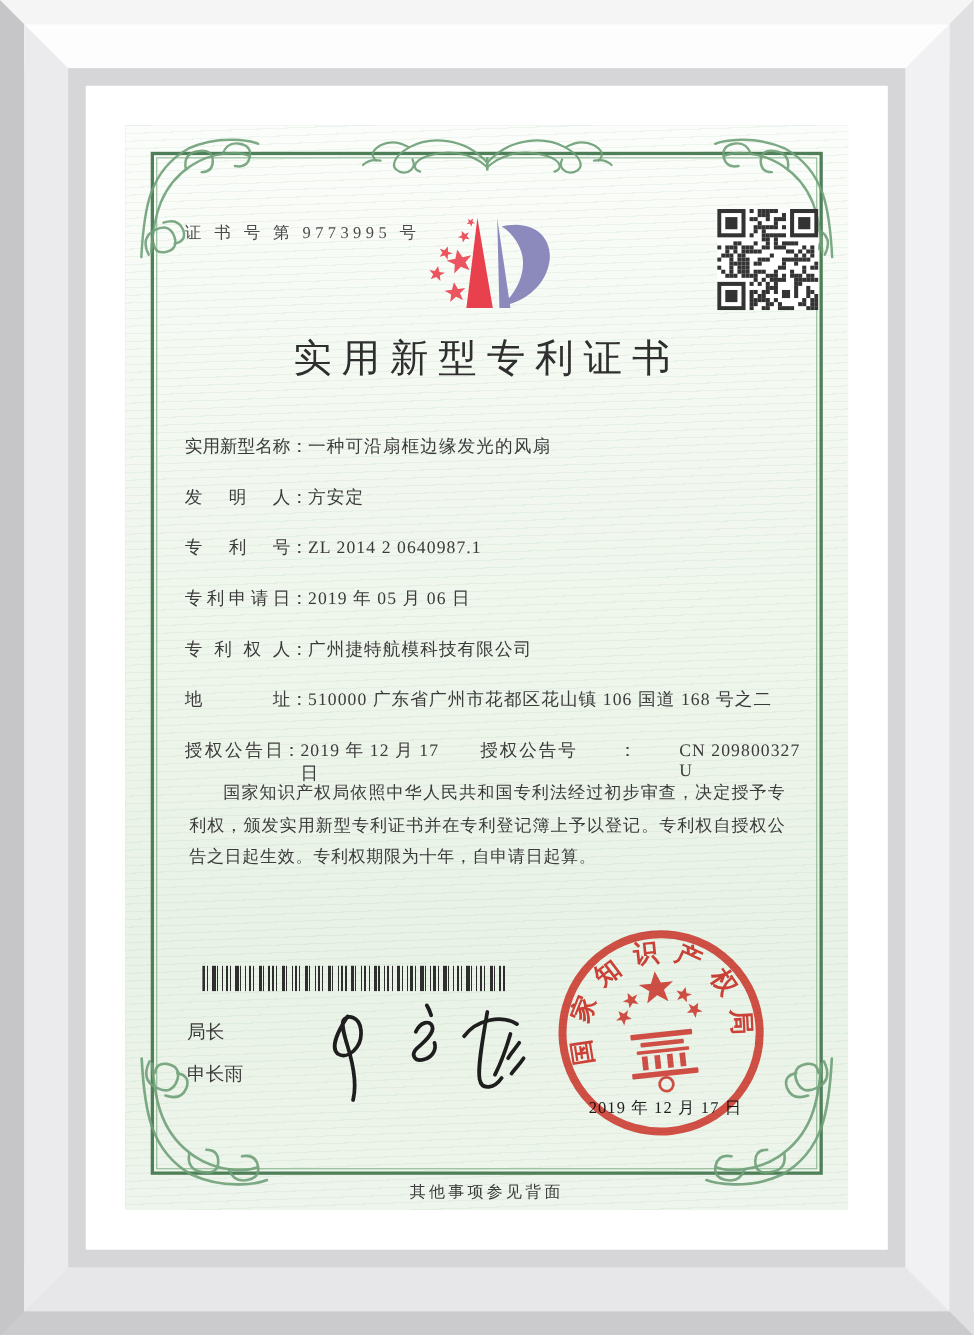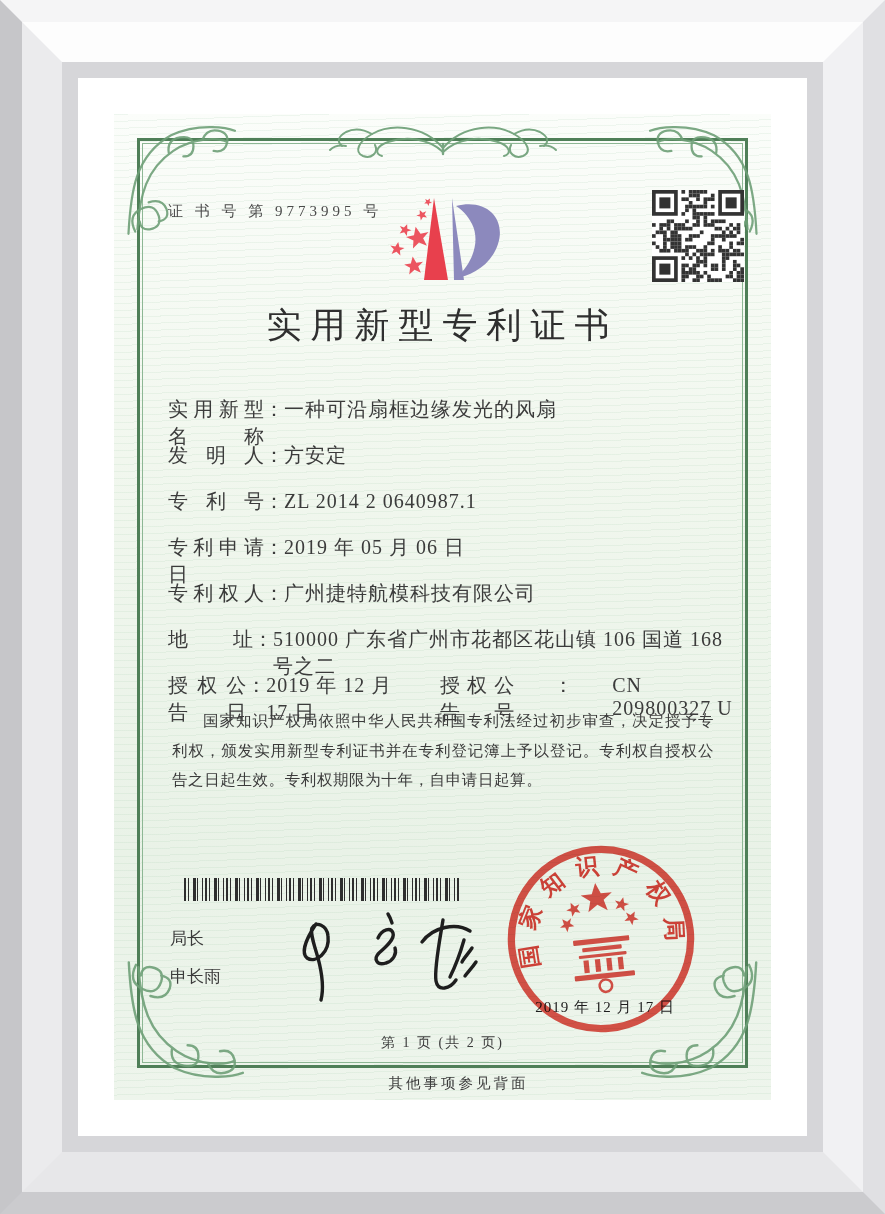--- a/index.html
+++ b/index.html
@@ -21,38 +21,38 @@
   .tl{top:10px;left:10px;}
   .tr{top:10px;right:10px;transform:scaleX(-1);}
   .bl{bottom:20px;left:10px;transform:scaleY(-1);}
   .br{bottom:20px;right:10px;transform:scale(-1,-1);}
   .topcenter{top:2px;left:50%;transform:translateX(-50%);}
   
   .certno{left:54px;top:88px;font-size:15px;letter-spacing:4px;color:#4a4a4a;}
   .logo{left:258px;top:70px;}
   .qr{left:538px;top:76px;}
   .title{top:188px;left:0;width:100%;text-align:center;font-size:35px;letter-spacing:9px;color:#2f2f2f;}
-  .fields{left:54px;top:282px;right:38px;font-size:20px;}
+  .fields{left:54px;top:282px;right:38px;font-size:16px;}
   .frow{display:flex;align-items:baseline;height:46px;}
   .flabel{display:inline-block;width:96px;text-align:justify;text-align-last:justify;}
   .fvalue{letter-spacing:1px;}
   .grantrow .pair{display:flex;align-items:baseline;}
   .grantrow{display:flex;}
   .grantrow .pair2{margin-left:26px;gap:39px;}
   .paras{left:54px;top:588px;width:550px;font-size:15.5px;line-height:29.5px;text-align:justify;letter-spacing:.6px;}
   .paras p{margin:4px;text-indent:2em;}
   .barcode{left:70px;top:764px;width:276px;height:23px;background:
       repeating-linear-gradient(90deg,#2e2e2e 0 2px,transparent 2px 4px,#2e2e2e 4px 5px,transparent 5px 9px,#2e2e2e 9px 12px,transparent 12px 13px,#2e2e2e 13px 14px,transparent 14px 18px,#2e2e2e 18px 19px,transparent 19px 21px);}
   .sigblock{left:56px;top:806px;font-size:17px;}
   .sigblock div{line-height:38px;}
   .signature{left:168px;top:786px;}
   .sealdate{left:398px;top:884px;width:186px;text-align:center;font-size:15px;letter-spacing:1px;color:#1d1d1d;z-index:1;}
   .seal{left:388px;top:726px;transform:rotate(-6deg);mix-blend-mode:multiply;opacity:.94;z-index:2;}
   .pagenum{top:920px;left:0;width:100%;text-align:center;font-size:14px;letter-spacing:2px;}
-  .backnote{top:960px;left:16px;width:100%;text-align:center;font-size:14.5px;letter-spacing:3px;}
+  .backnote{top:960px;left:0;width:100%;text-align:center;font-size:14.5px;letter-spacing:3px;}
   .sealtext{font-size:22px;letter-spacing:12px;fill:#dd382f;font-weight:bold;}
 </style>
 </head>
 <body>
 
 <div class="layer f1"></div>
 <div class="layer f2"></div>
 <div class="layer f3"></div>
 <div class="layer f4"></div>
 
@@ -462,16 +462,15 @@
       <rect x="72" y="109" width="46" height="3" rx="1"></rect>
       <rect x="76" y="114" width="5" height="12"></rect>
       <rect x="87" y="114" width="5" height="12"></rect>
       <rect x="98" y="114" width="5" height="12"></rect>
       <rect x="109" y="114" width="5" height="12"></rect>
       <rect x="66" y="128" width="58" height="5" rx="1"></rect>
       <circle cx="95" cy="140" r="6" fill="none" stroke="#dd382f" stroke-width="2.4"></circle>
     </g>
   </svg>
 
-  <div class="layer pagenum">第 1 页 (共 2 页)</div>
   <div class="layer backnote">其他事项参见背面</div>
 
 </div>
 
 </body></html>

